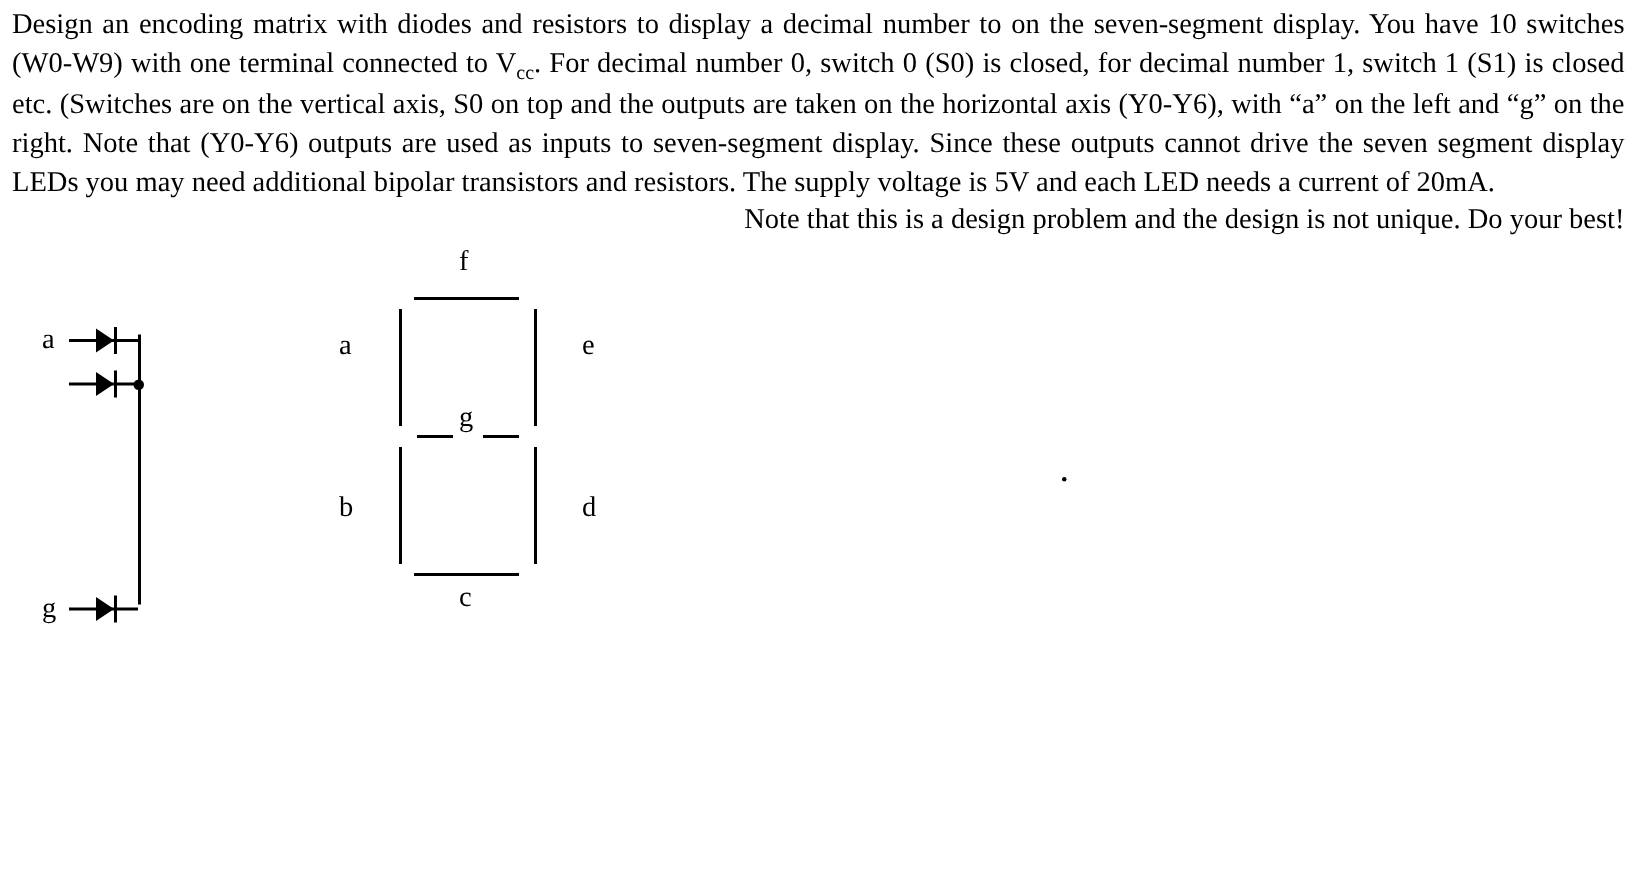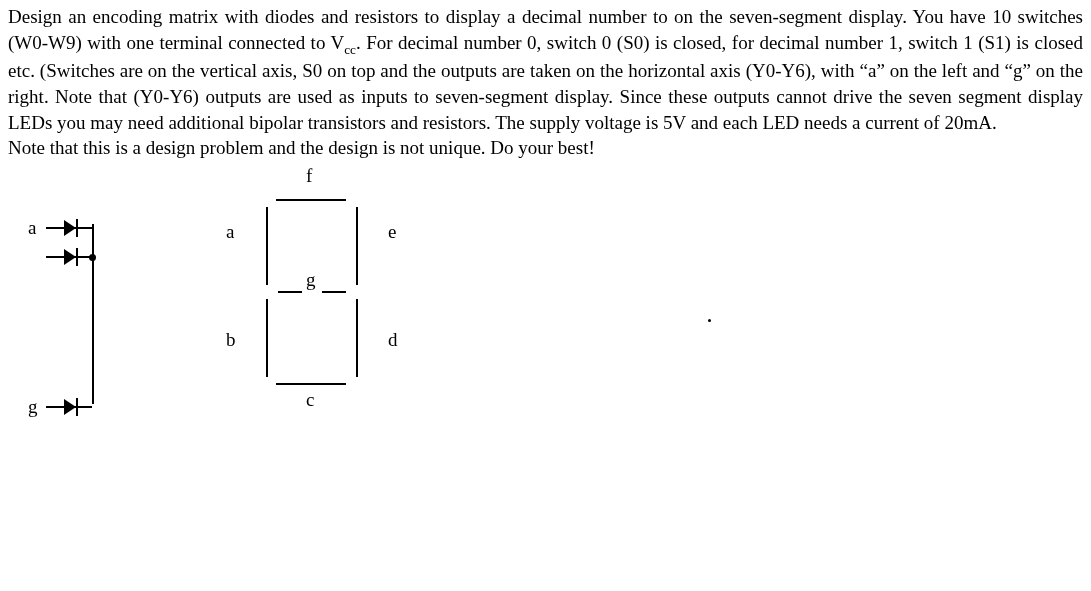--- a/index.html
+++ b/index.html
@@ -17,21 +17,21 @@
       width: 1091px;
     }
     .problem-text {
       text-align: justify;
       margin-bottom: 8px;
     }
     .problem-text p {
       margin: 0;
     }
     .note-line {
-      text-align: left;
+      text-align: right;
     }
     .figures-row {
       display: flex;
       align-items: flex-start;
       gap: 40px;
       margin-top: 2px;
       padding-left: 20px;
     }
     .diode-figure {
       position: relative;

